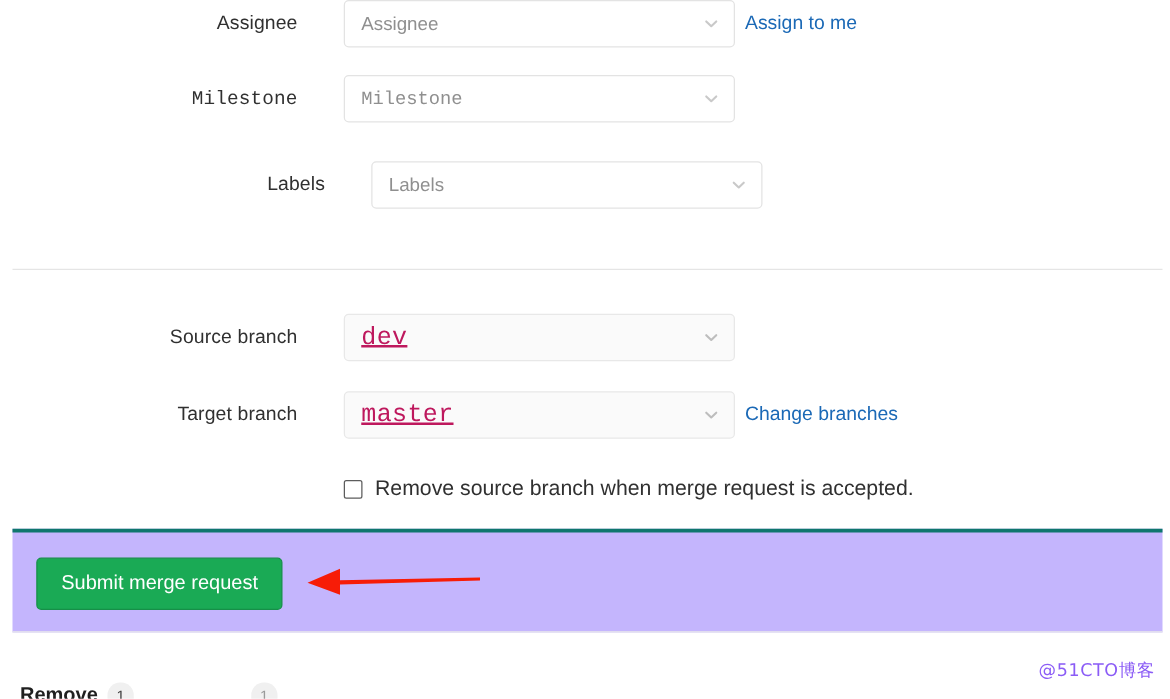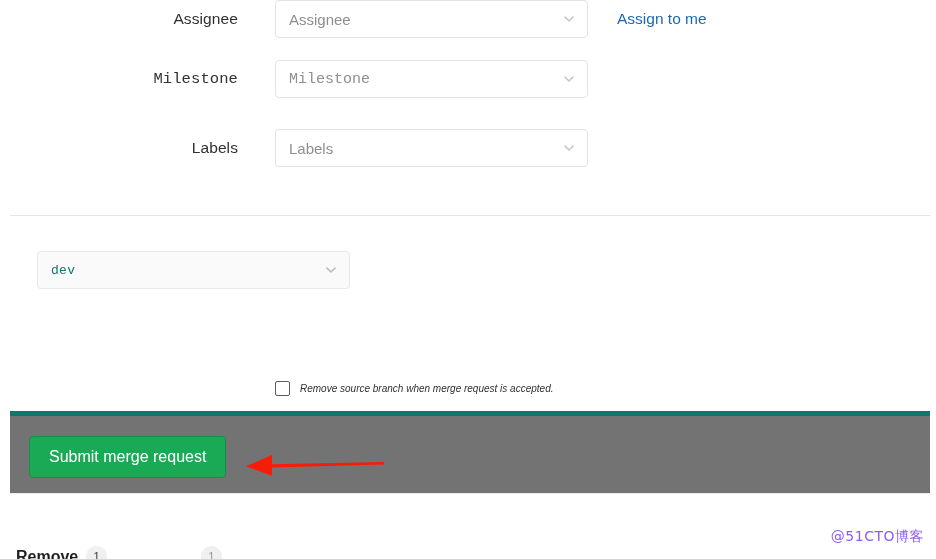--- a/index.html
+++ b/index.html
@@ -58,40 +58,41 @@
     font-size: 15px;
     color: #8f8f8f;
     cursor: pointer;
     user-select: none;
     white-space: nowrap;
     overflow: hidden;
   }
   .sel.branch {
     background: #fafafa;
     border-color: #e8e8e8;
-    color: #0f766e;
+    color: #be185d;
     font-family: "Liberation Mono", "DejaVu Sans Mono", monospace;
-    font-size: 13px;
+    font-size: 20px;
     letter-spacing: 0.3px;
+    text-decoration: underline;
   }
   .sel .chev {
     position: absolute;
     right: 11px;
     top: 50%;
     transform: translateY(-50%);
     width: 14px;
     height: 14px;
     display: block;
     pointer-events: none;
   }
   .sel .chev svg { display: block; }
 
   
   .side-link {
-    margin-left: 29px;
+    margin-left: 8px;
     font-size: 15.5px;
     color: #1b69b6;
     text-decoration: none;
     cursor: pointer;
     white-space: nowrap;
   }
 
   
   .divider {
     position: absolute;
@@ -113,36 +114,35 @@
   .checkbox {
     width: 15px;
     height: 15px;
     border: 1px solid #5c5c5c;
     border-radius: 2px;
     background: #fff;
     flex: 0 0 auto;
     cursor: pointer;
   }
   .check-label {
-    font-size: 10px;
+    font-size: 17px;
     color: #303030;
     cursor: pointer;
     white-space: nowrap;
-    font-style: italic;
   }
 
   
   .submit-panel {
     position: absolute;
     left: 10px;
-    top: 411px;
+    top: 423px;
     width: 920px;
     height: 83px;
-    background: #737373;
-    border-top: 5px solid #0f766e;
+    background: #c4b5fd;
+    border-top: 3px solid #0f766e;
     border-bottom: 1px solid #eaeaea;
   }
   .submit-btn {
     position: absolute;
     left: 19px;
     top: 20px;
     height: 42px;
     padding: 0 19px;
     background: #1aaa55;
     border: 1px solid #168f48;
@@ -237,49 +237,64 @@
         <span>Milestone</span>
         <span class="chev">
           <svg width="14" height="14" viewBox="0 0 14 14">
               <path d="M3 5.2 L7 9 L11 5.2" fill="none" stroke="#c9c9c9" stroke-width="1.7" stroke-linecap="round" stroke-linejoin="round"></path>
             </svg>
         </span>
       </div>
     </div>
   </div>
 
-  <div class="form-row" style="top:126px;">
+  <div class="form-row" style="top:126px;padding-left:22px;">
     <div class="form-label">Labels</div>
     <div class="field-wrap">
       <div class="sel">
         <span>Labels</span>
         <span class="chev">
           <svg width="14" height="14" viewBox="0 0 14 14">
               <path d="M3 5.2 L7 9 L11 5.2" fill="none" stroke="#c9c9c9" stroke-width="1.7" stroke-linecap="round" stroke-linejoin="round"></path>
             </svg>
         </span>
       </div>
     </div>
   </div>
 
   <div class="divider" style="top:215px;"></div>
 
   <div class="form-row" style="top:248px;">
+    <div class="form-label">Source branch</div>
     <div class="field-wrap">
       <div class="sel branch">
         <span>dev</span>
         <span class="chev">
           <svg width="14" height="14" viewBox="0 0 14 14">
               <path d="M3 5.2 L7 9 L11 5.2" fill="none" stroke="#bdbdbd" stroke-width="1.7" stroke-linecap="round" stroke-linejoin="round"></path>
             </svg>
         </span>
       </div>
     </div>
   </div>
 
+  <div class="form-row" style="top:310px;">
+    <div class="form-label">Target branch</div>
+    <div class="field-wrap">
+      <div class="sel branch">
+        <span>master</span>
+        <span class="chev">
+          <svg width="14" height="14" viewBox="0 0 14 14">
+              <path d="M3 5.2 L7 9 L11 5.2" fill="none" stroke="#bdbdbd" stroke-width="1.7" stroke-linecap="round" stroke-linejoin="round"></path>
+            </svg>
+        </span>
+      </div>
+    </div>
+    <a class="side-link">Change branches</a>
+  </div>
 
   <div class="check-row">
     <div class="checkbox"></div>
     <div class="check-label">Remove source branch when merge request is accepted.</div>
   </div>
 
   <div class="submit-panel">
     <div class="submit-btn">Submit merge request</div>
   </div>
 

